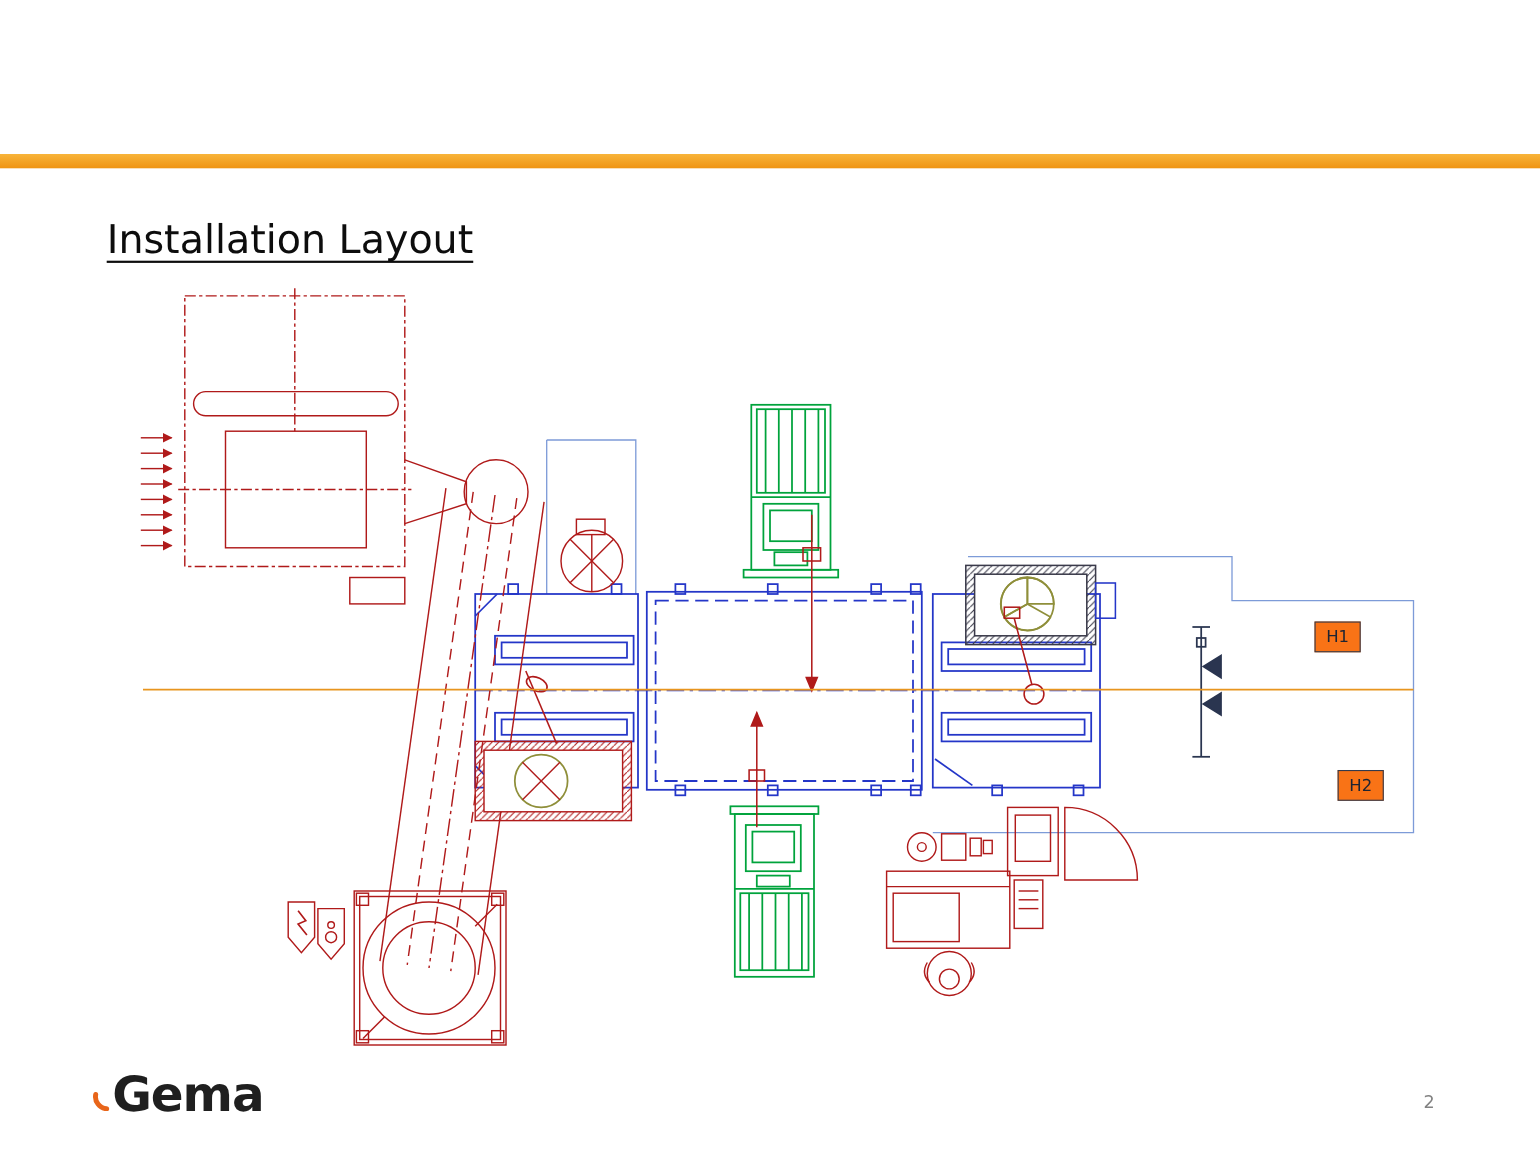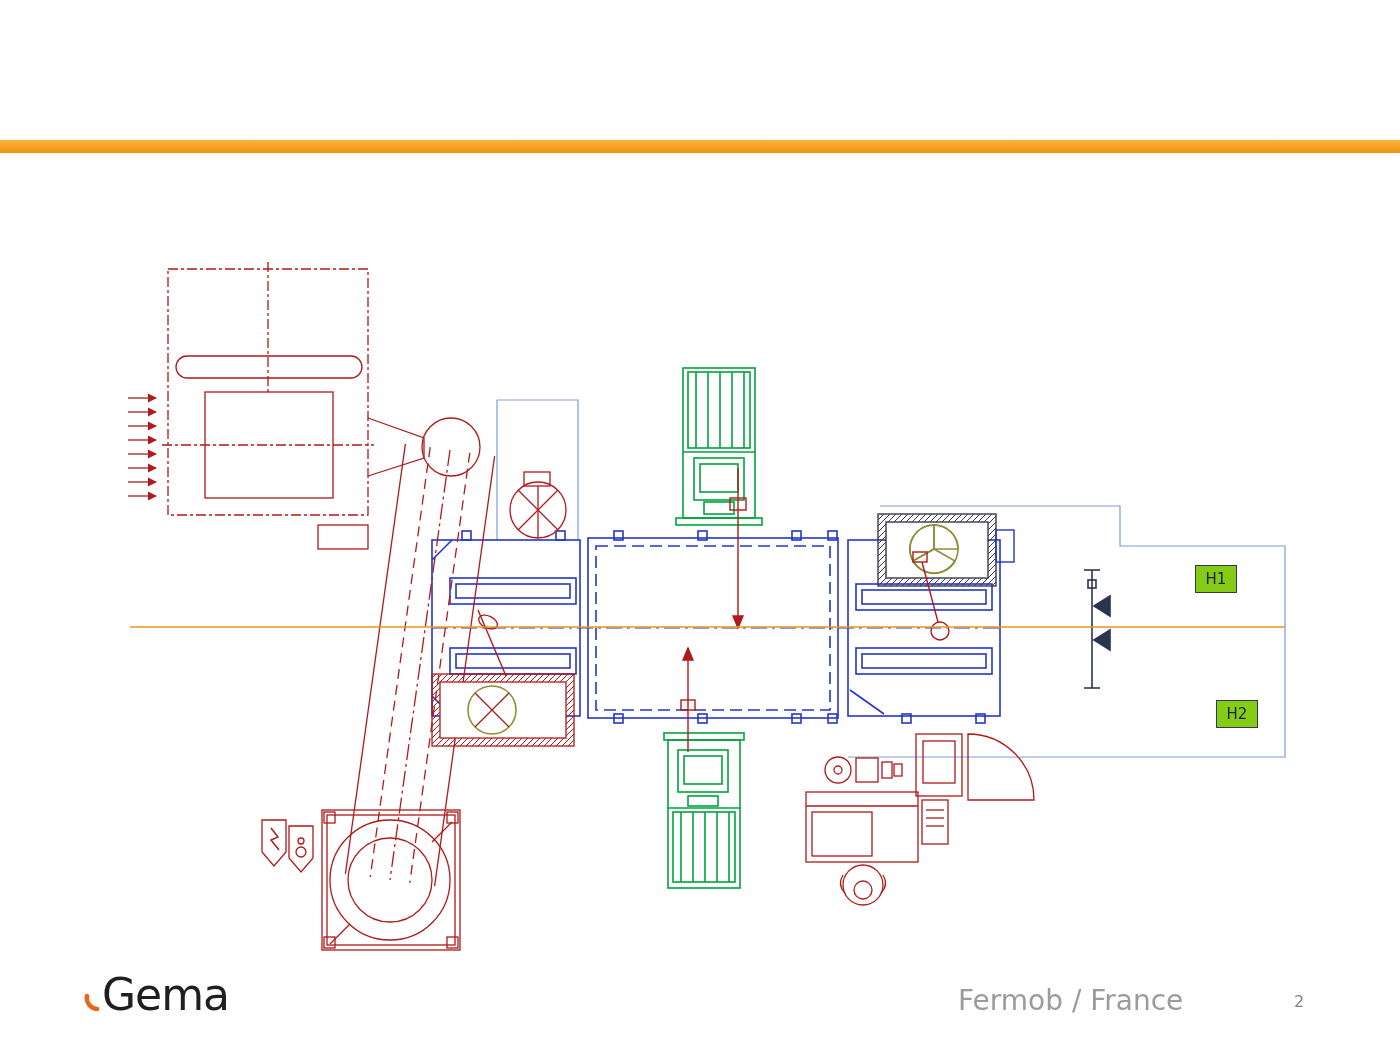--- a/index.html
+++ b/index.html
@@ -15,40 +15,41 @@
     background:linear-gradient(180deg,#f8b43a 0%,#ef9413 100%);}
 
   
   .section-heading{position:absolute;left:97px;top:198px;margin:0;color:#0d0d0d;
     font-size:36px;font-weight:400;text-decoration:underline;
     text-decoration-thickness:2px;text-underline-offset:7px;}
 
   
   .drawing-area{position:absolute;left:0;top:0;width:1400px;height:1050px;}
   .drawing-area svg{position:absolute;left:0;top:0;}
-  .hlabel{position:absolute;width:40px;height:26px;border:1.5px solid #333a4d;background:#84cc16;
+  .hlabel{position:absolute;width:40px;height:26px;border:1.5px solid #333a4d;background:#f97316;
     color:#1d2433;font-size:15px;display:flex;align-items:center;justify-content:center;
     font-family:"DejaVu Sans",sans-serif;}
   .hlabel-h1{left:1195px;top:565px;}
   .hlabel-h2{left:1216px;top:700px;}
 
   
-  .logo{position:absolute;left:84px;top:968px;font-size:44px;font-weight:400;color:#1f1f1f;
-    letter-spacing:-1px;display:flex;align-items:center;}
+  .logo{position:absolute;left:84px;top:968px;font-size:44px;font-weight:700;color:#1f1f1f;
+    letter-spacing:-1px;display:flex;align-items:flex-end;}
   .logo-mark{display:inline-block;margin:2px 2px 0 0;}
   .footer-project{position:absolute;left:958px;top:984px;font-size:28px;color:#9b9b9b;}
   .footer-page{position:absolute;left:1294px;top:992px;font-size:16px;color:#828282;}
 </style>
 </head>
 <body>
 
 <div class="slide">
 
   <div class="accent-bar"></div>
 
+  <h2 class="section-heading">Installation Layout</h2>
 
   <div class="drawing-area">
     <svg width="1400" height="1050" viewBox="0 0 1400 1050">
       <defs>
         <marker id="arr" viewBox="0 0 10 10" refX="9" refY="5" markerWidth="7" markerHeight="7" orient="auto">
           <path d="M0,0 L10,5 L0,10 z" fill="#b01a1a"></path>
         </marker>
         <pattern id="hatch" patternUnits="userSpaceOnUse" width="6" height="6">
           <path d="M0,6 L6,0" stroke="#b01a1a" stroke-width="1"></path>
         </pattern>
@@ -263,16 +264,15 @@
   </div>
 
   <div class="logo">
     <span class="logo-mark">
       <svg width="16" height="18" viewBox="0 0 16 18">
           <path d="M13,16 A11,11 0 0 1 3,3" stroke="#e8651a" stroke-width="4.5" fill="none" stroke-linecap="round"></path>
         </svg>
     </span>
     <span>Gema</span>
   </div>
-  <div class="footer-project">Fermob / France</div>
   <div class="footer-page">2</div>
 
 </div>
 
 </body></html>

